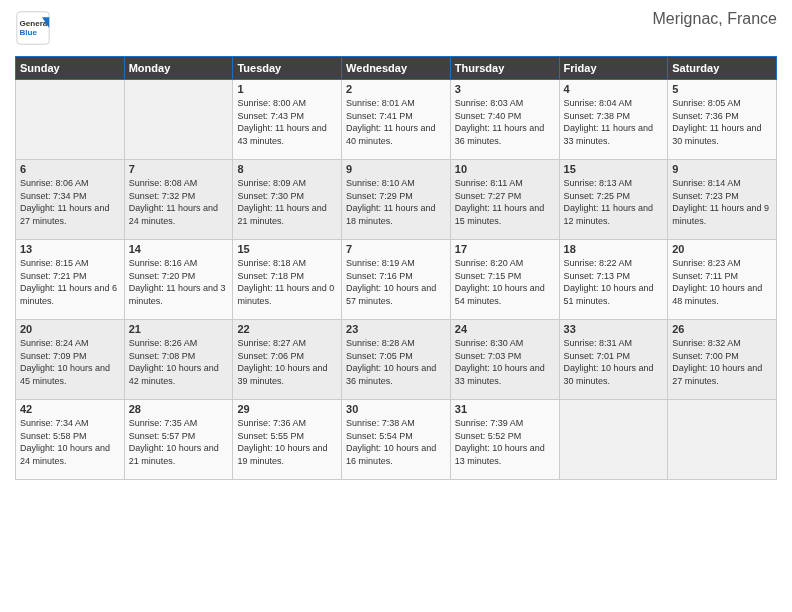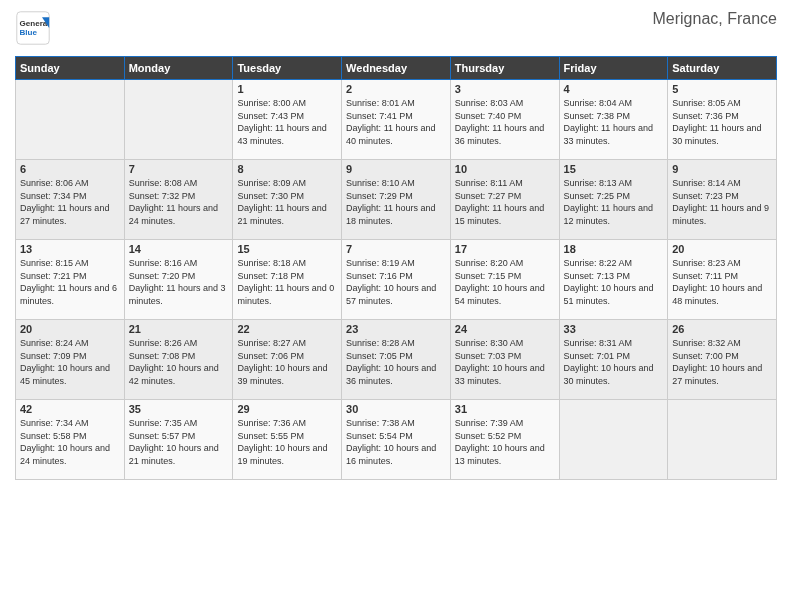--- a/index.html
+++ b/index.html
@@ -226,21 +226,21 @@
           <span class="day-number">26</span>
           <div class="day-info">Sunrise: 8:32 AM<br>Sunset: 7:00 PM<br>Daylight: 10 hours and 27 minutes.</div>
         </td>
       </tr>
       <tr>
         <td>
           <span class="day-number">42</span>
           <div class="day-info">Sunrise: 7:34 AM<br>Sunset: 5:58 PM<br>Daylight: 10 hours and 24 minutes.</div>
         </td>
         <td>
-          <span class="day-number">35</span>
+          <span class="day-number">28</span>
           <div class="day-info">Sunrise: 7:35 AM<br>Sunset: 5:57 PM<br>Daylight: 10 hours and 21 minutes.</div>
         </td>
         <td>
           <span class="day-number">29</span>
           <div class="day-info">Sunrise: 7:36 AM<br>Sunset: 5:55 PM<br>Daylight: 10 hours and 19 minutes.</div>
         </td>
         <td>
           <span class="day-number">30</span>
           <div class="day-info">Sunrise: 7:38 AM<br>Sunset: 5:54 PM<br>Daylight: 10 hours and 16 minutes.</div>
         </td>

